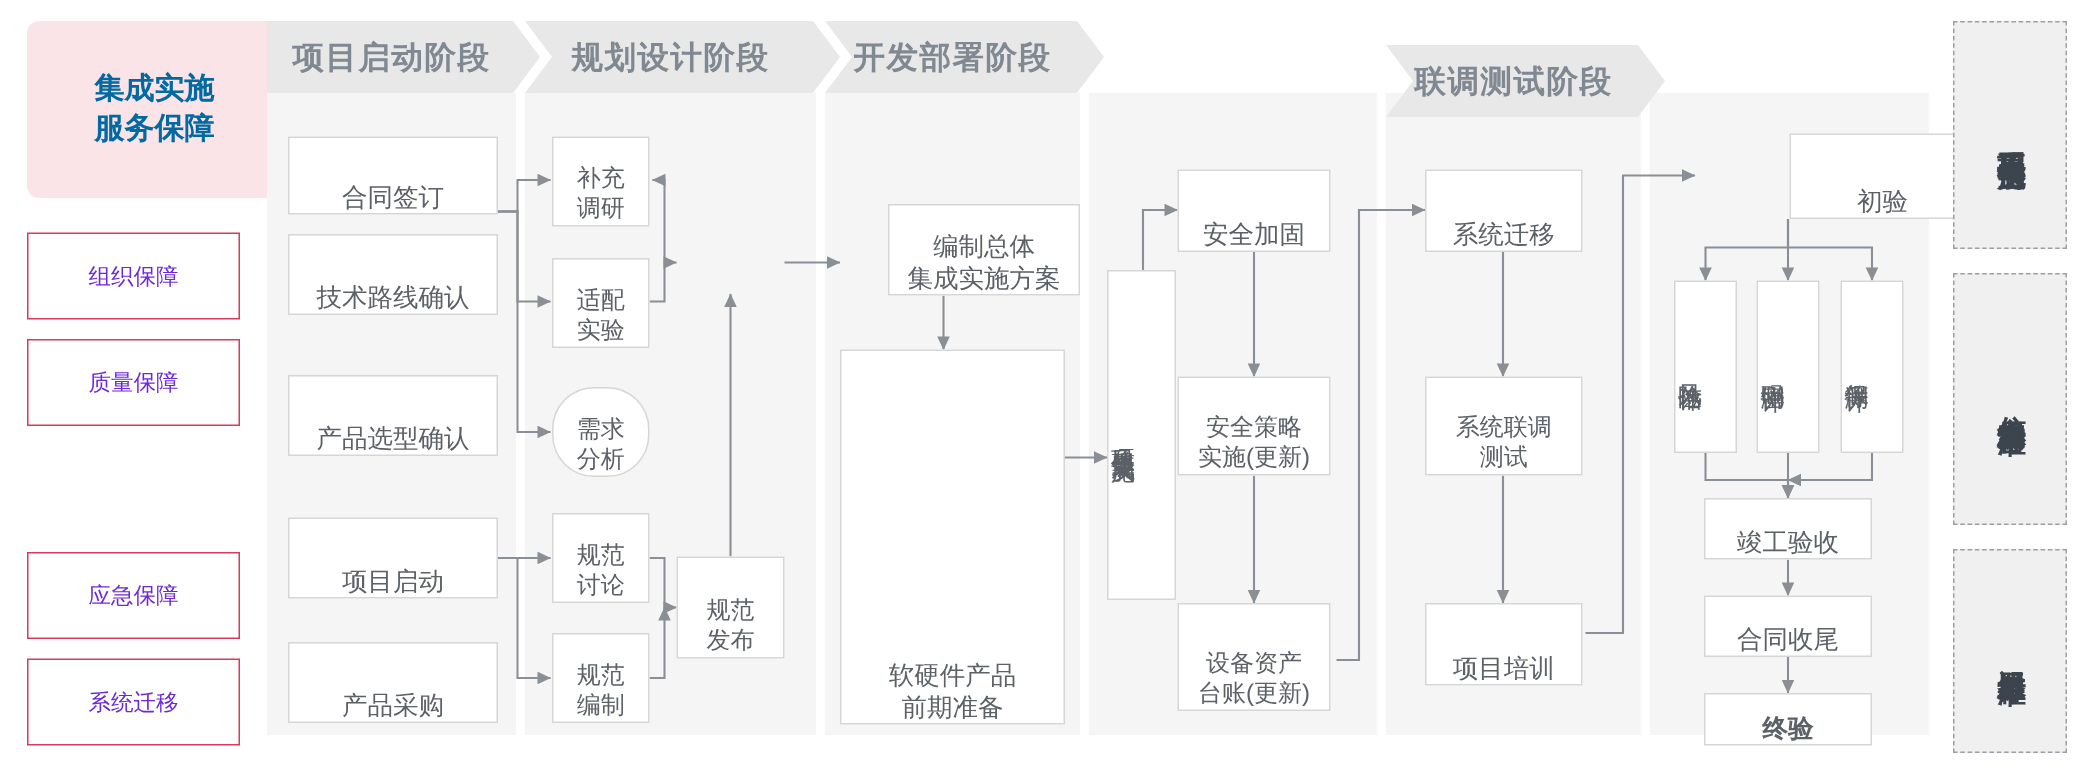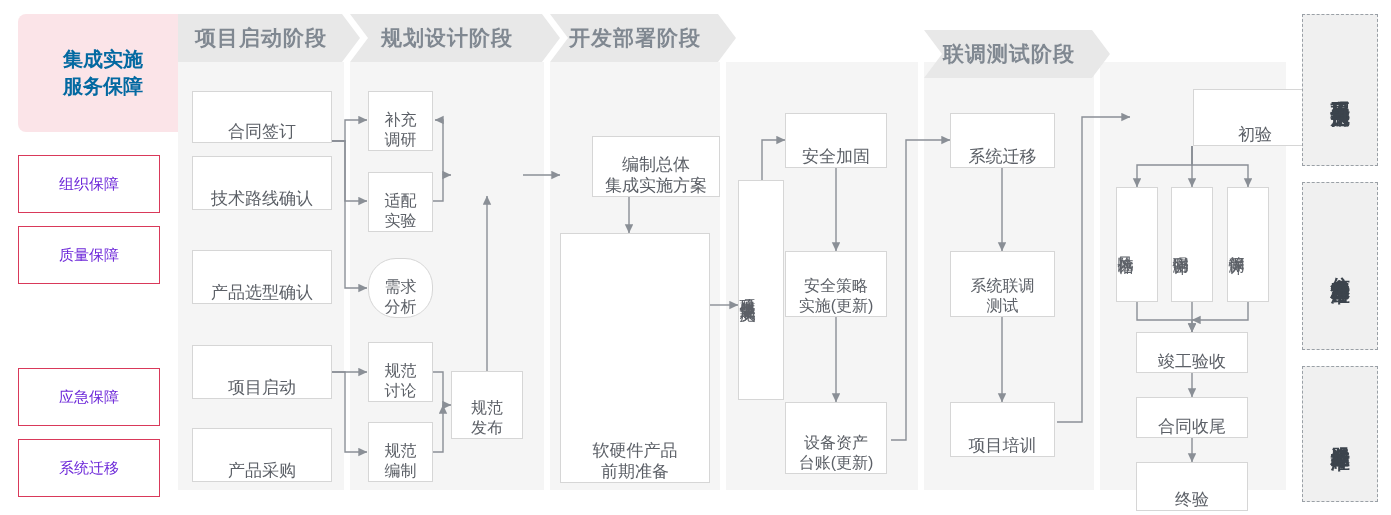--- a/index.html
+++ b/index.html
@@ -297,21 +297,21 @@
   </div>
   <div class="node vert sm" style="left:1227px; top:187px; width:42px; height:115px;">
     <span>等保测评</span>
   </div>
   <div class="node" style="left:1136px; top:332px; width:112px; height:41px;">
     <span>竣工验收</span>
   </div>
   <div class="node" style="left:1136px; top:397px; width:112px; height:41px;">
     <span>合同收尾</span>
   </div>
-  <div class="node" style="left:1136px; top:462px; width:112px; height:49px;">
+  <div class="node" style="left:1136px; top:462px; width:112px; height:35px;font-weight:bold;">
     <span>终验</span>
   </div>
 
   <div class="std" style="left:1302px; top:14px;  width:76px; height:152px;">
     <span class="std-inner">工程项目实施指引</span>
   </div>
   <div class="std" style="left:1302px; top:182px; width:76px; height:168px;">
     <span class="std-inner">信息安全保密标准</span>
   </div>
   <div class="std" style="left:1302px; top:366px; width:76px; height:136px;">

